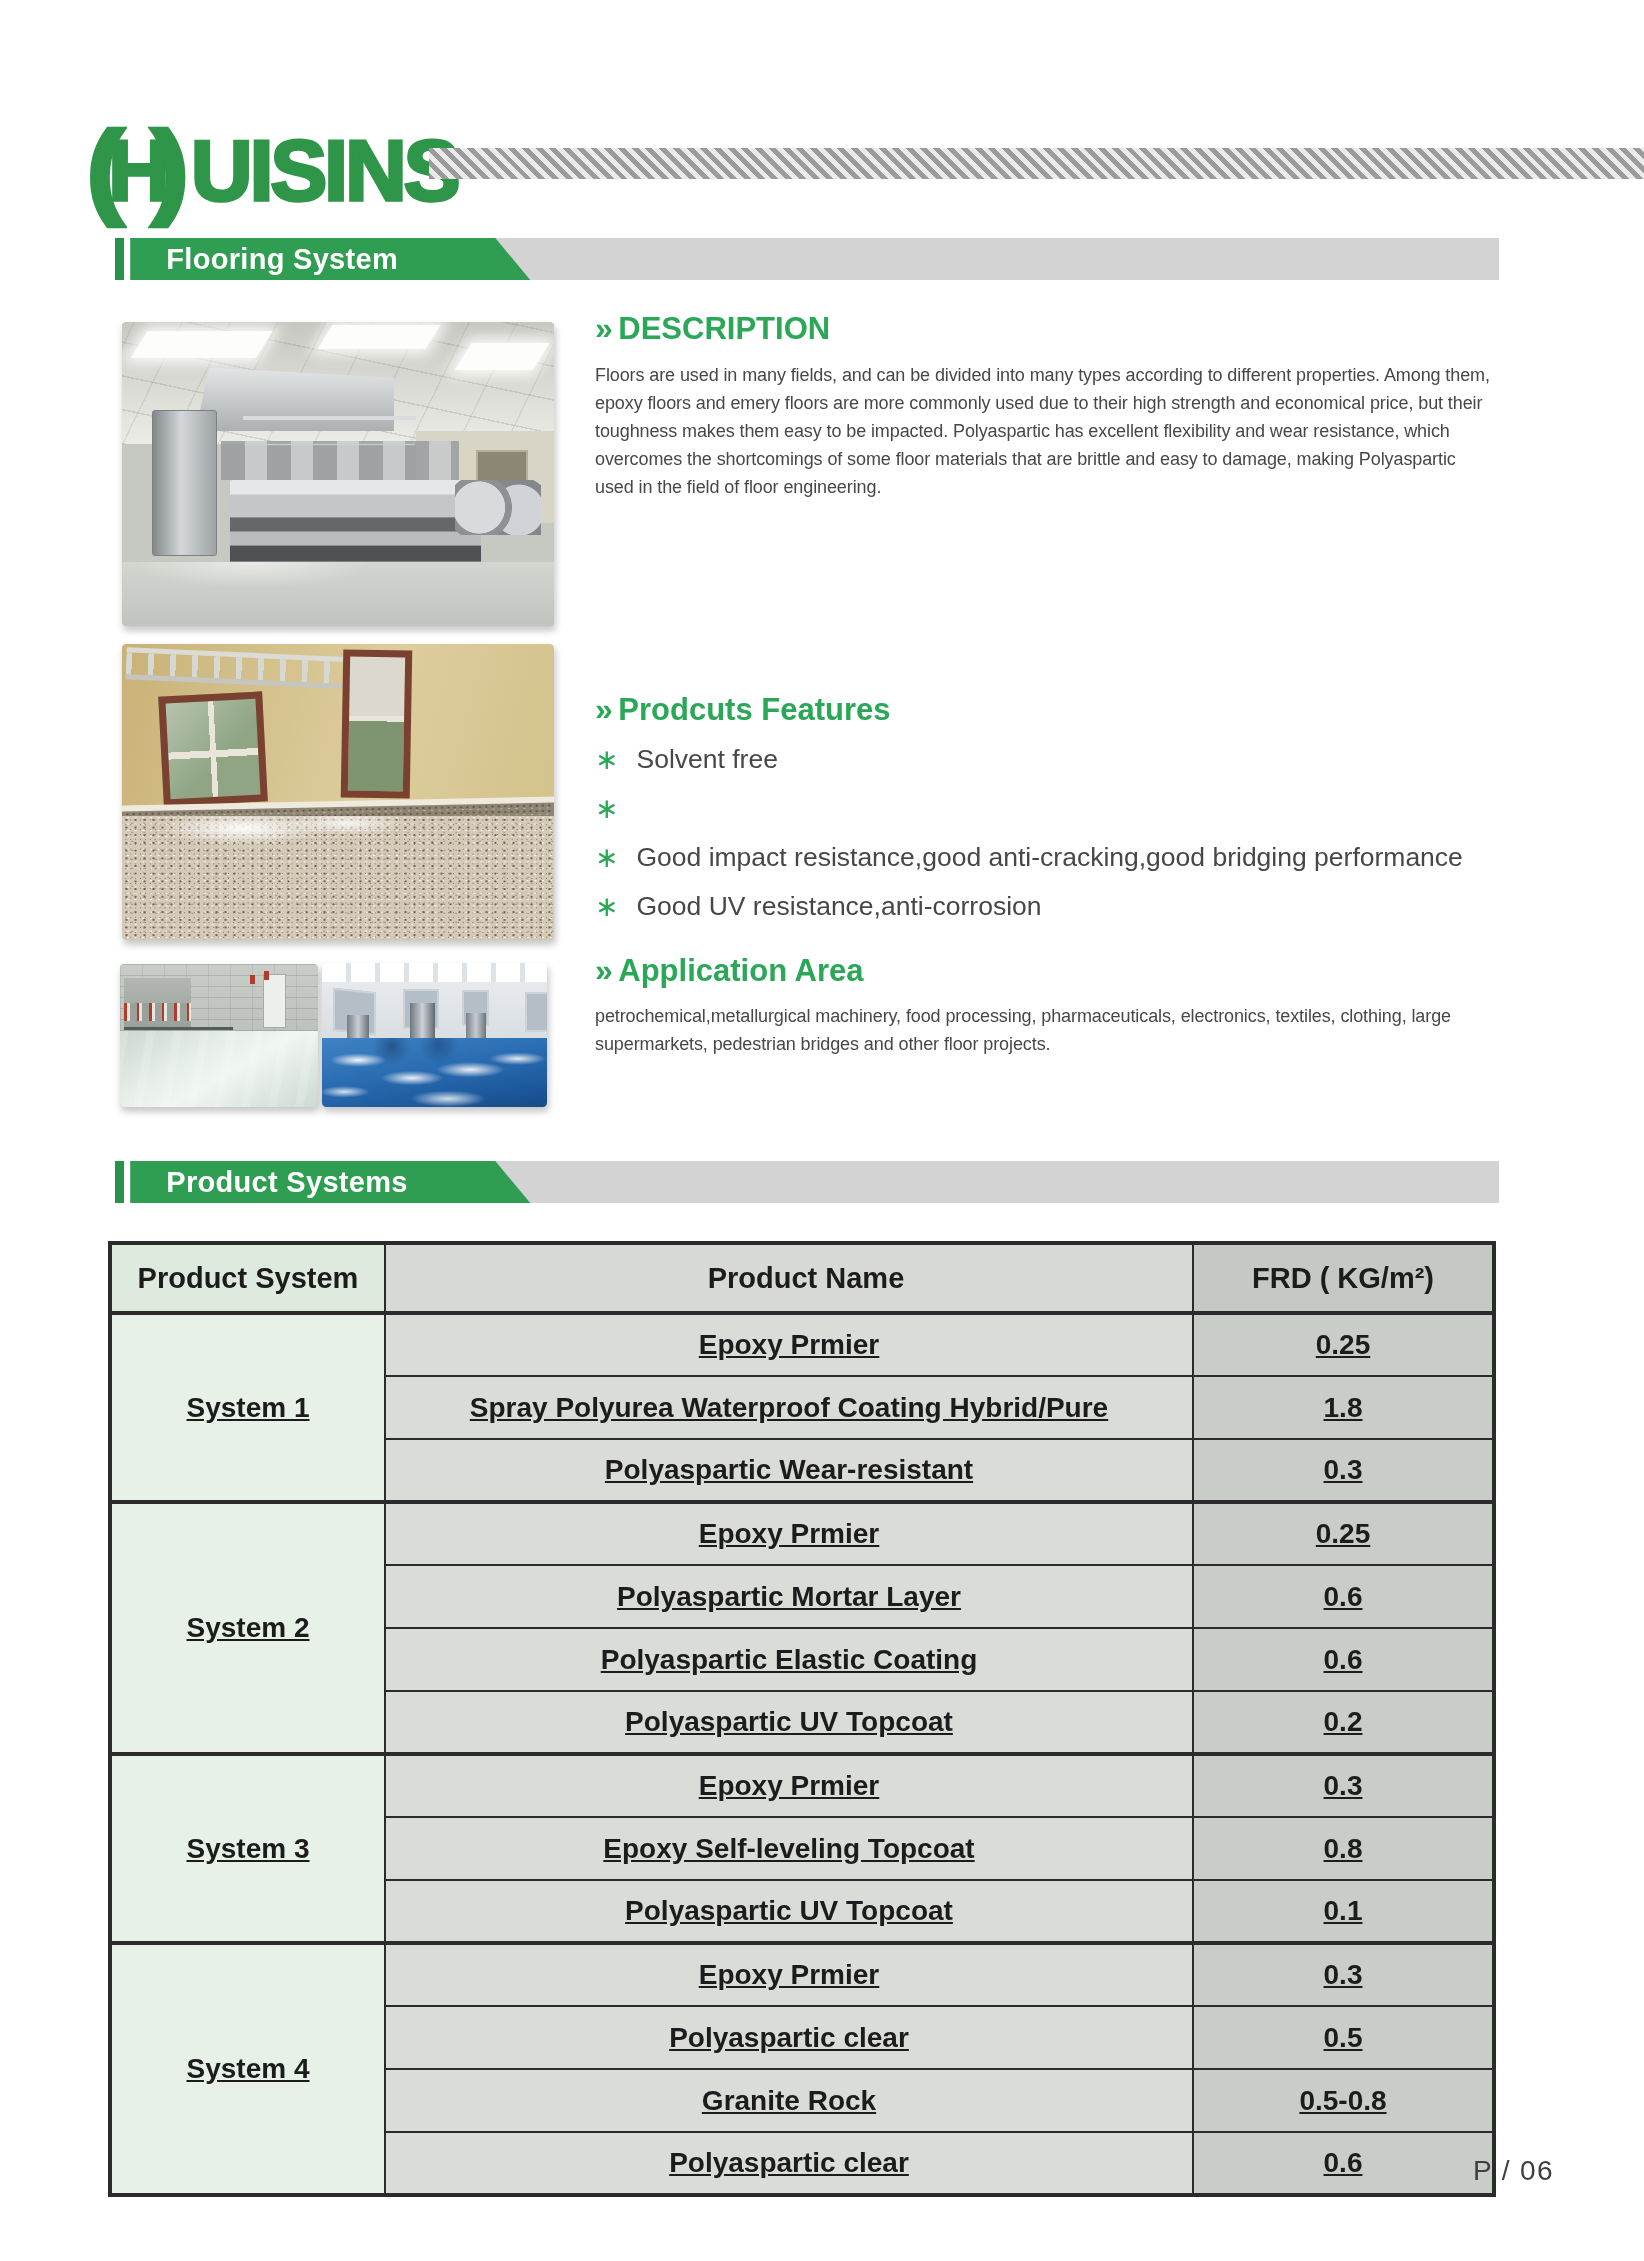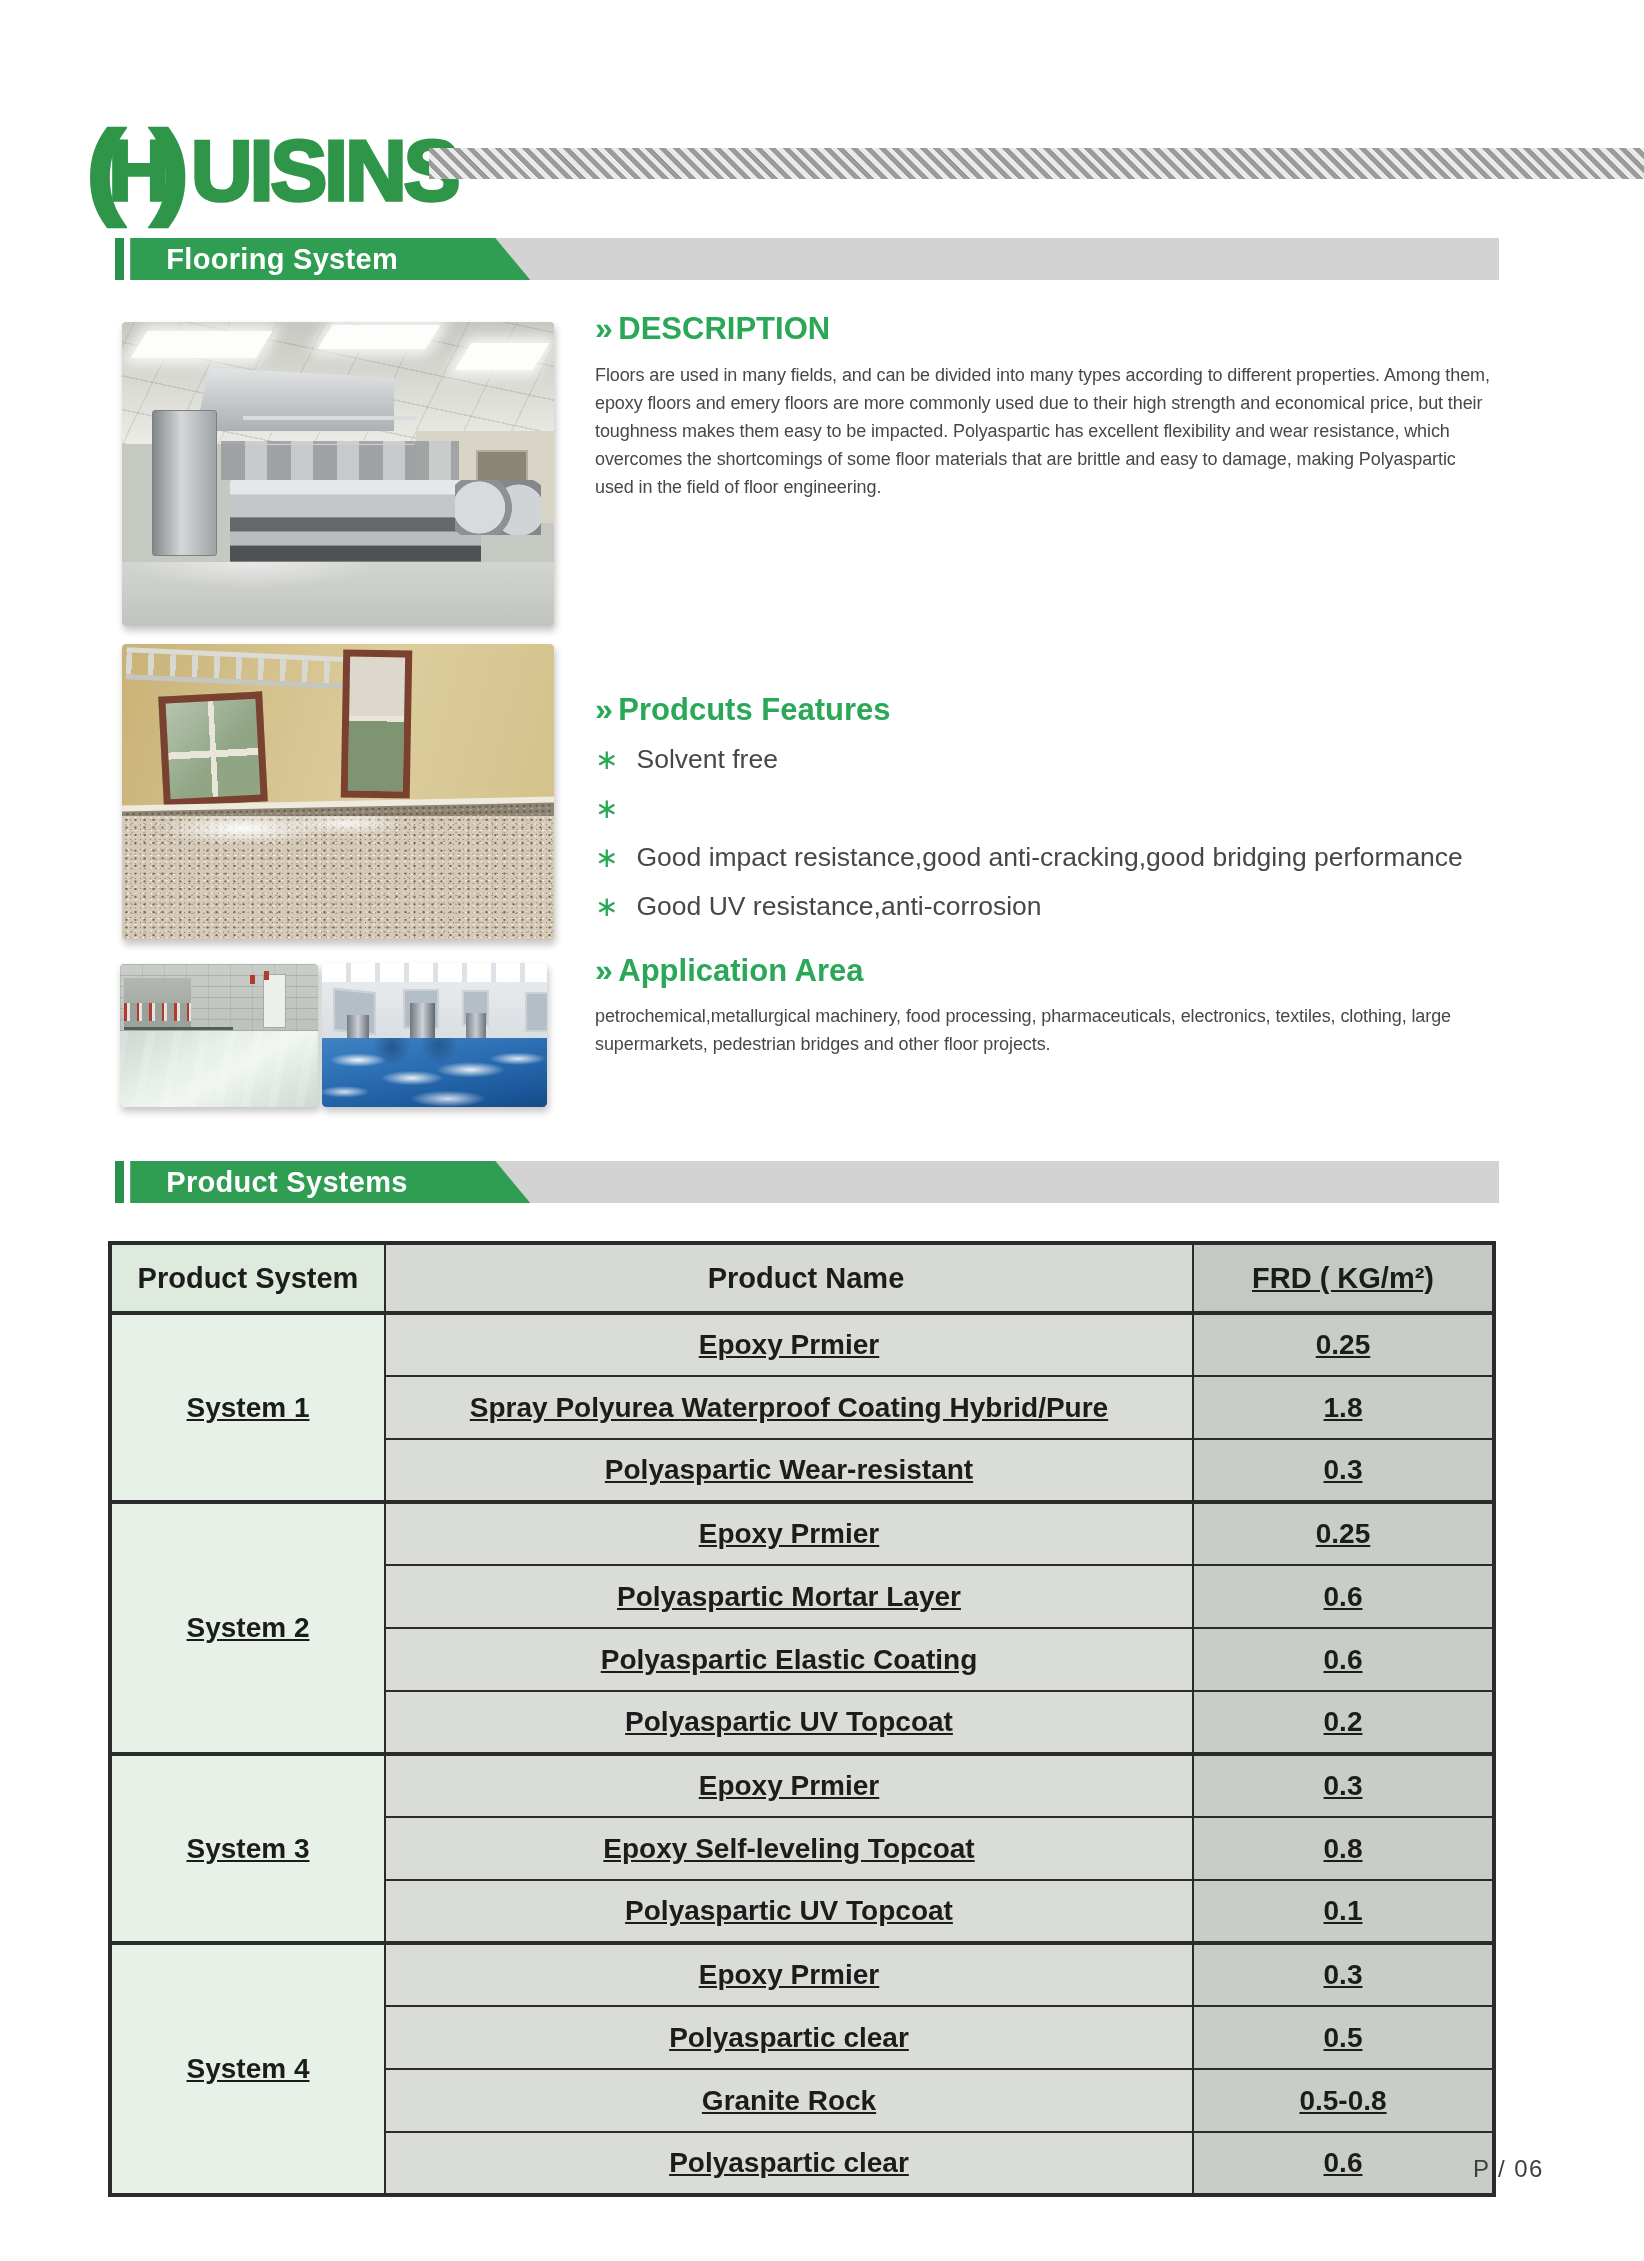--- a/index.html
+++ b/index.html
@@ -144,29 +144,29 @@
   .features-list .bullet{color:var(--heading-green);font-size:28px;line-height:1.3;}
 
   
   table.products{position:absolute;left:108px;top:1241px;width:1384px;border-collapse:collapse;
     border:4.9px solid var(--table-border);table-layout:fixed;}
   table.products th,table.products td{border:2.1px solid var(--table-border);text-align:center;vertical-align:middle;
     color:#1c1c1c;font-weight:bold;}
   table.products thead th{height:70px;font-size:29px;}
   table.products thead th.h-sys{background:var(--cell-green-header);}
   table.products thead th.h-name{background:var(--cell-name-header);padding-left:34px;}
-  table.products thead th.h-frd{background:var(--cell-frd-header);text-decoration:underline;}
+  table.products thead th.h-frd{background:var(--cell-frd-header);}
   table.products thead th{border-bottom:4.9px solid var(--table-border);}
   table.products td{height:63px;font-size:28px;text-decoration:underline;}
   table.products td.sys{background:var(--cell-green);}
   table.products td.name{background:var(--cell-name);}
   table.products td.frd{background:var(--cell-frd);}
   table.products tr.group-first td{border-top:4.9px solid var(--table-border);}
 
-  .pageno{position:absolute;left:1473px;top:2155px;font-size:24px;color:var(--page-number-color);letter-spacing:1.4px;}
+  .pageno{position:absolute;left:1473px;top:2155px;font-size:28px;color:var(--page-number-color);letter-spacing:1.4px;}
 </style>
 </head>
 <body>
 
 <div class="logo">
   <span class="paren l">(</span>
   <span class="letters">H</span>
   <span class="paren r">)</span>
   <span class="letters">UISINS</span>
 </div>

